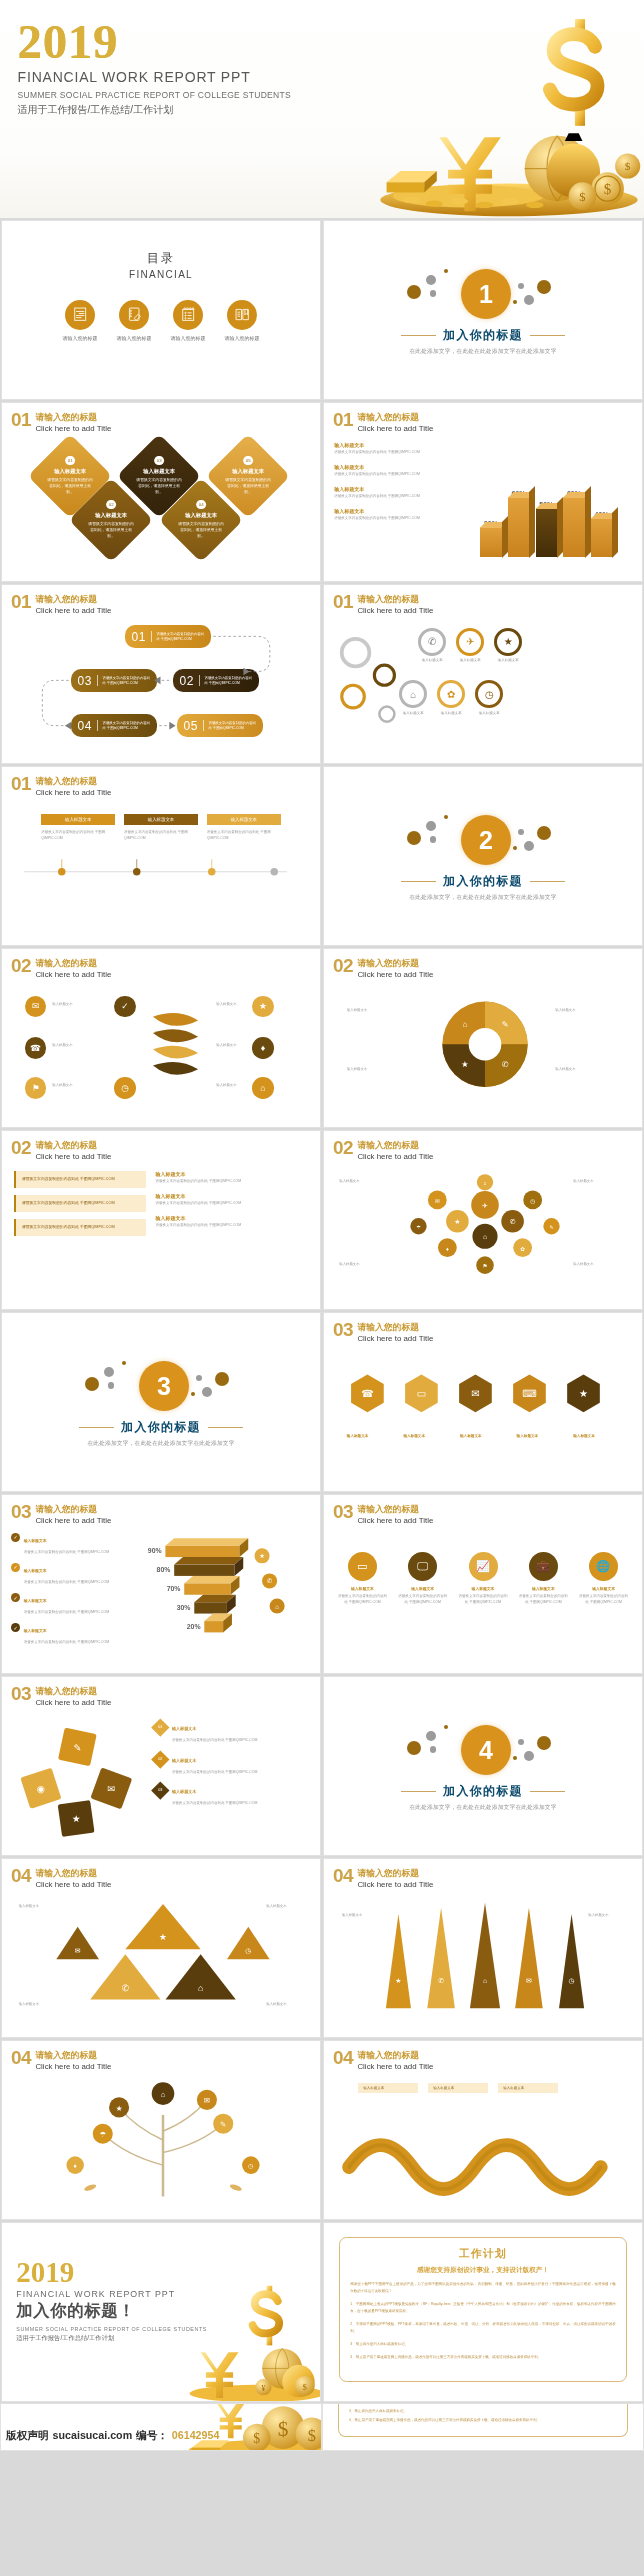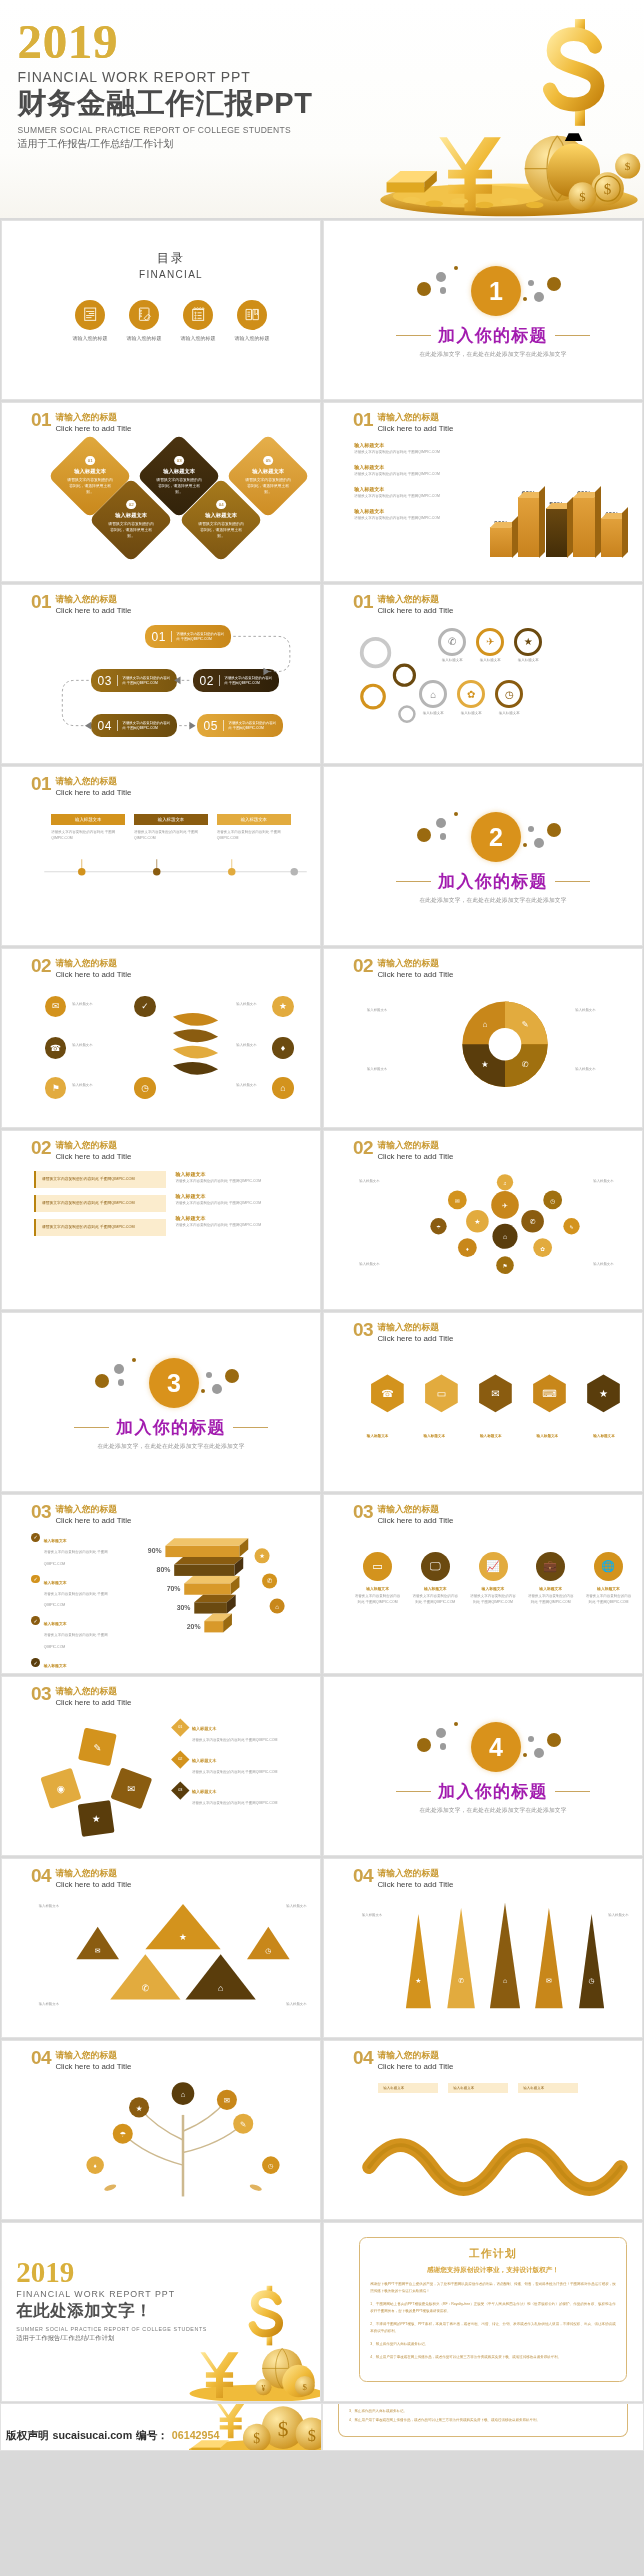--- a/index.html
+++ b/index.html
@@ -9,21 +9,20 @@
     font-family: "Liberation Sans", "DejaVu Sans", sans-serif;
   }
   body { width: 644px; height: 2576px; overflow: hidden; position: relative; }
 
   
   .slide {
     background: #fff;
     position: relative;
     overflow: hidden;
     border: 0.6px solid #e2e2e2;
-    padding-left: 20px;
   }
 
   
   .hero {
     width: 644px; height: 219px;
     background: linear-gradient(180deg,#ffffff 0%,#fdfdfb 70%,#f7f5ef 100%);
     position: relative; overflow: hidden;
     border-bottom: 1.3px solid #d9d9d9;
   }
   .hero-text { position: absolute; left: 17.6px; top: 19px; }
@@ -86,21 +85,21 @@
   .dv-cluster { position: relative; width: 164px; height: 60px; }
   .dv-main {
     position: absolute; left: 60px; top: 5px; width: 50px; height: 50px; border-radius: 50%;
     background: #d9921b; color: #fff; font-size: 25px; font-weight: 700;
     display: flex; align-items: center; justify-content: center;
     box-shadow: 0 0 5.7px rgba(217,146,27,.38);
   }
   .dot { position: absolute; border-radius: 50%; }
   .dv-title-row { display: flex; align-items: center; gap: 7.5px; margin-top: 2.5px; }
   .dv-line { width: 35px; height: 0.9px; background: #c9a55f; }
-  .dv-title { font-size: 17px; font-weight: 700; color: #a21caf; letter-spacing: 1.3px; }
+  .dv-title { font-size: 12px; font-weight: 700; color: #0c4a6e; letter-spacing: 1.3px; }
   .dv-sub { font-size: 5.7px; color: #8d8d8d; margin-top: 4.4px; letter-spacing: 0.2px; }
 
   
   .dia-wrap { position: relative; height: 133px; margin-top: 1.3px; }
   .dia {
     position: absolute; width: 60px; height: 60px; transform: rotate(45deg);
     border-radius: 7.5px; display: flex; align-items: center; justify-content: center;
   }
   .dia-in { transform: rotate(-45deg); width: 58px; text-align: center; color: #fff; }
   .dia-cap { width: 9.4px; height: 9.4px; border-radius: 50%; background: #fff; color: #9c6a10;
@@ -166,21 +165,20 @@
 
   .small { font-size: 3.5px; color:#b98c3e; line-height: 1.9; }
 </style>
 </head>
 <body>
 
 <div class="hero">
   <div class="hero-text">
     <div class="year">2019</div>
     <div class="hero-en">FINANCIAL WORK REPORT PPT</div>
-    <div class="hero-cn">财务金融工作汇报PPT</div>
     <div class="hero-sub">SUMMER SOCIAL PRACTICE REPORT OF COLLEGE STUDENTS</div>
     <div class="hero-sub2">适用于工作报告/工作总结/工作计划</div>
   </div>
   <svg class="hero-art" viewBox="0 0 430 348">
     <defs>
       <linearGradient id="g1" x1="0" y1="0" x2="1" y2="1">
         <stop offset="0" stop-color="#ffe89a"></stop>
           <stop offset=".5" stop-color="#f0bb3a"></stop>
           <stop offset="1" stop-color="#c8860f"></stop>
       </linearGradient>
@@ -1116,21 +1114,21 @@
         </svg>
       </div>
     </div>
   </div>
 
   <div class="cell">
     <div class="slide ty">
       <div class="ty-text">
         <div class="ty-year">2019</div>
         <div class="ty-en">FINANCIAL WORK REPORT PPT</div>
-        <div class="ty-cn">在此处添加文字！</div>
+        <div class="ty-cn">加入你的标题！</div>
         <div class="ty-s1">SUMMER SOCIAL PRACTICE REPORT OF COLLEGE STUDENTS</div>
         <div class="ty-s2">适用于工作报告/工作总结/工作计划</div>
       </div>
       <svg style="position:absolute;right:0;bottom:0;width:132px;height:119px;" viewBox="0 0 210 190">
         <defs>
           <linearGradient id="h1" x1="0" y1="0" x2="1" y2="1">
             <stop offset="0" stop-color="#ffe89a"></stop>
               <stop offset=".5" stop-color="#f0bb3a"></stop>
               <stop offset="1" stop-color="#c8860f"></stop>
           </linearGradient>

